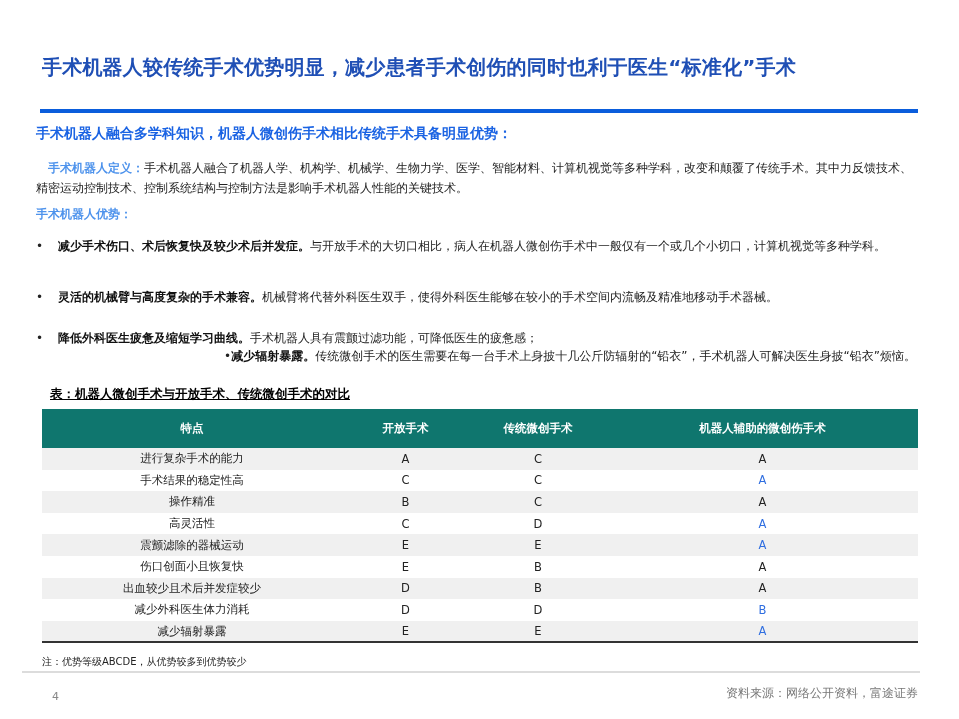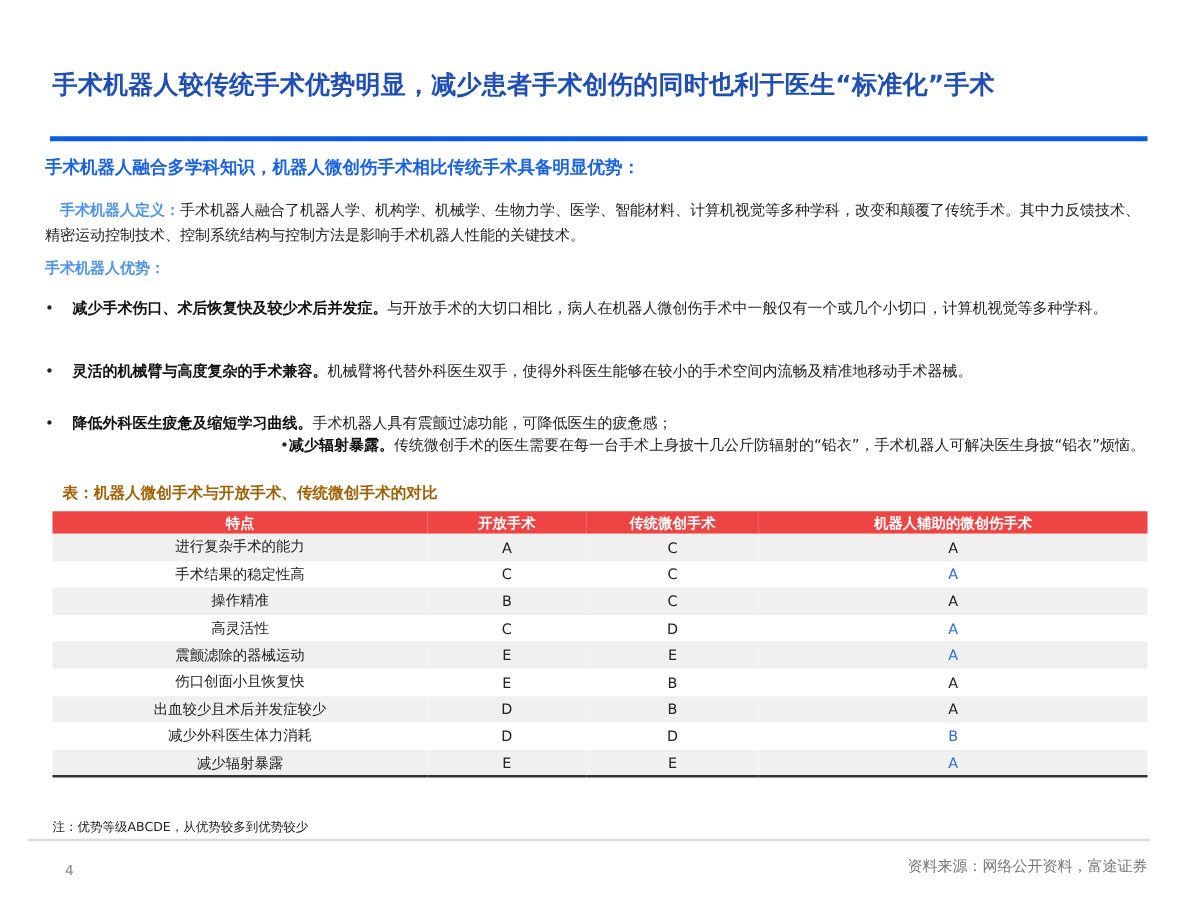--- a/index.html
+++ b/index.html
@@ -8,23 +8,23 @@
   .title { position: absolute; left: 42px; top: 54px; font-size: 20px; font-weight: bold; color: #1f4fb5; letter-spacing: 0.2px; white-space: nowrap; }
   .title-rule { position: absolute; left: 40px; top: 109px; width: 878px; height: 4px; background: #0a5ddc; }
   .subtitle { position: absolute; left: 36px; top: 125px; font-size: 14px; font-weight: bold; color: #1a63e3; white-space: nowrap; }
   .para { position: absolute; left: 36px; font-size: 12px; line-height: 20px; color: #222; width: 880px; }
   .para .label { color: #4e93ec; font-weight: bold; margin-left: 12px; }
   .def { top: 158px; }
   .adv-label { position: absolute; left: 36px; top: 206px; font-size: 12px; font-weight: bold; color: #4e93ec; }
   .bullet { position: absolute; left: 36px; font-size: 12px; line-height: 20px; width: 880px; color: #222; }
   .bullet .dot { display: inline-block; width: 22px; }
   .bullet b { font-weight: bold; color: #111; }
-  .table-title { position: absolute; left: 50px; top: 386px; font-size: 12.5px; font-weight: bold; color: #a16207; }
+  .table-title { position: absolute; left: 50px; top: 386px; font-size: 12.5px; font-weight: bold; color: #000000; text-decoration: underline; }
   table { position: absolute; left: 42px; top: 409px; width: 876px; border-collapse: collapse; font-size: 11.5px; }
-  th { background: #ef4444; color: #fff; font-weight: bold; height: 18px; text-align: center; font-size: 11.5px; }
+  th { background: #0f766e; color: #fff; font-weight: bold; height: 39px; text-align: center; font-size: 11.5px; }
   td { height: 21.6px; text-align: center; color: #222; }
   tr.alt td { background: #f0f0f0; }
   td.hl { color: #2f6ee0; }
   tbody tr:last-child td { border-bottom: 2px solid #333; }
   .note { position: absolute; left: 42px; top: 655px; font-size: 10px; color: #222; }
   .footer-rule { position: absolute; left: 22px; top: 671px; width: 898px; height: 2px; background: #dcdcdc; }
   .page-num { position: absolute; left: 52px; top: 690px; font-size: 11px; color: #888; }
   .source { position: absolute; right: 41px; top: 685px; font-size: 12px; color: #777; }
 </style>
 </head>

